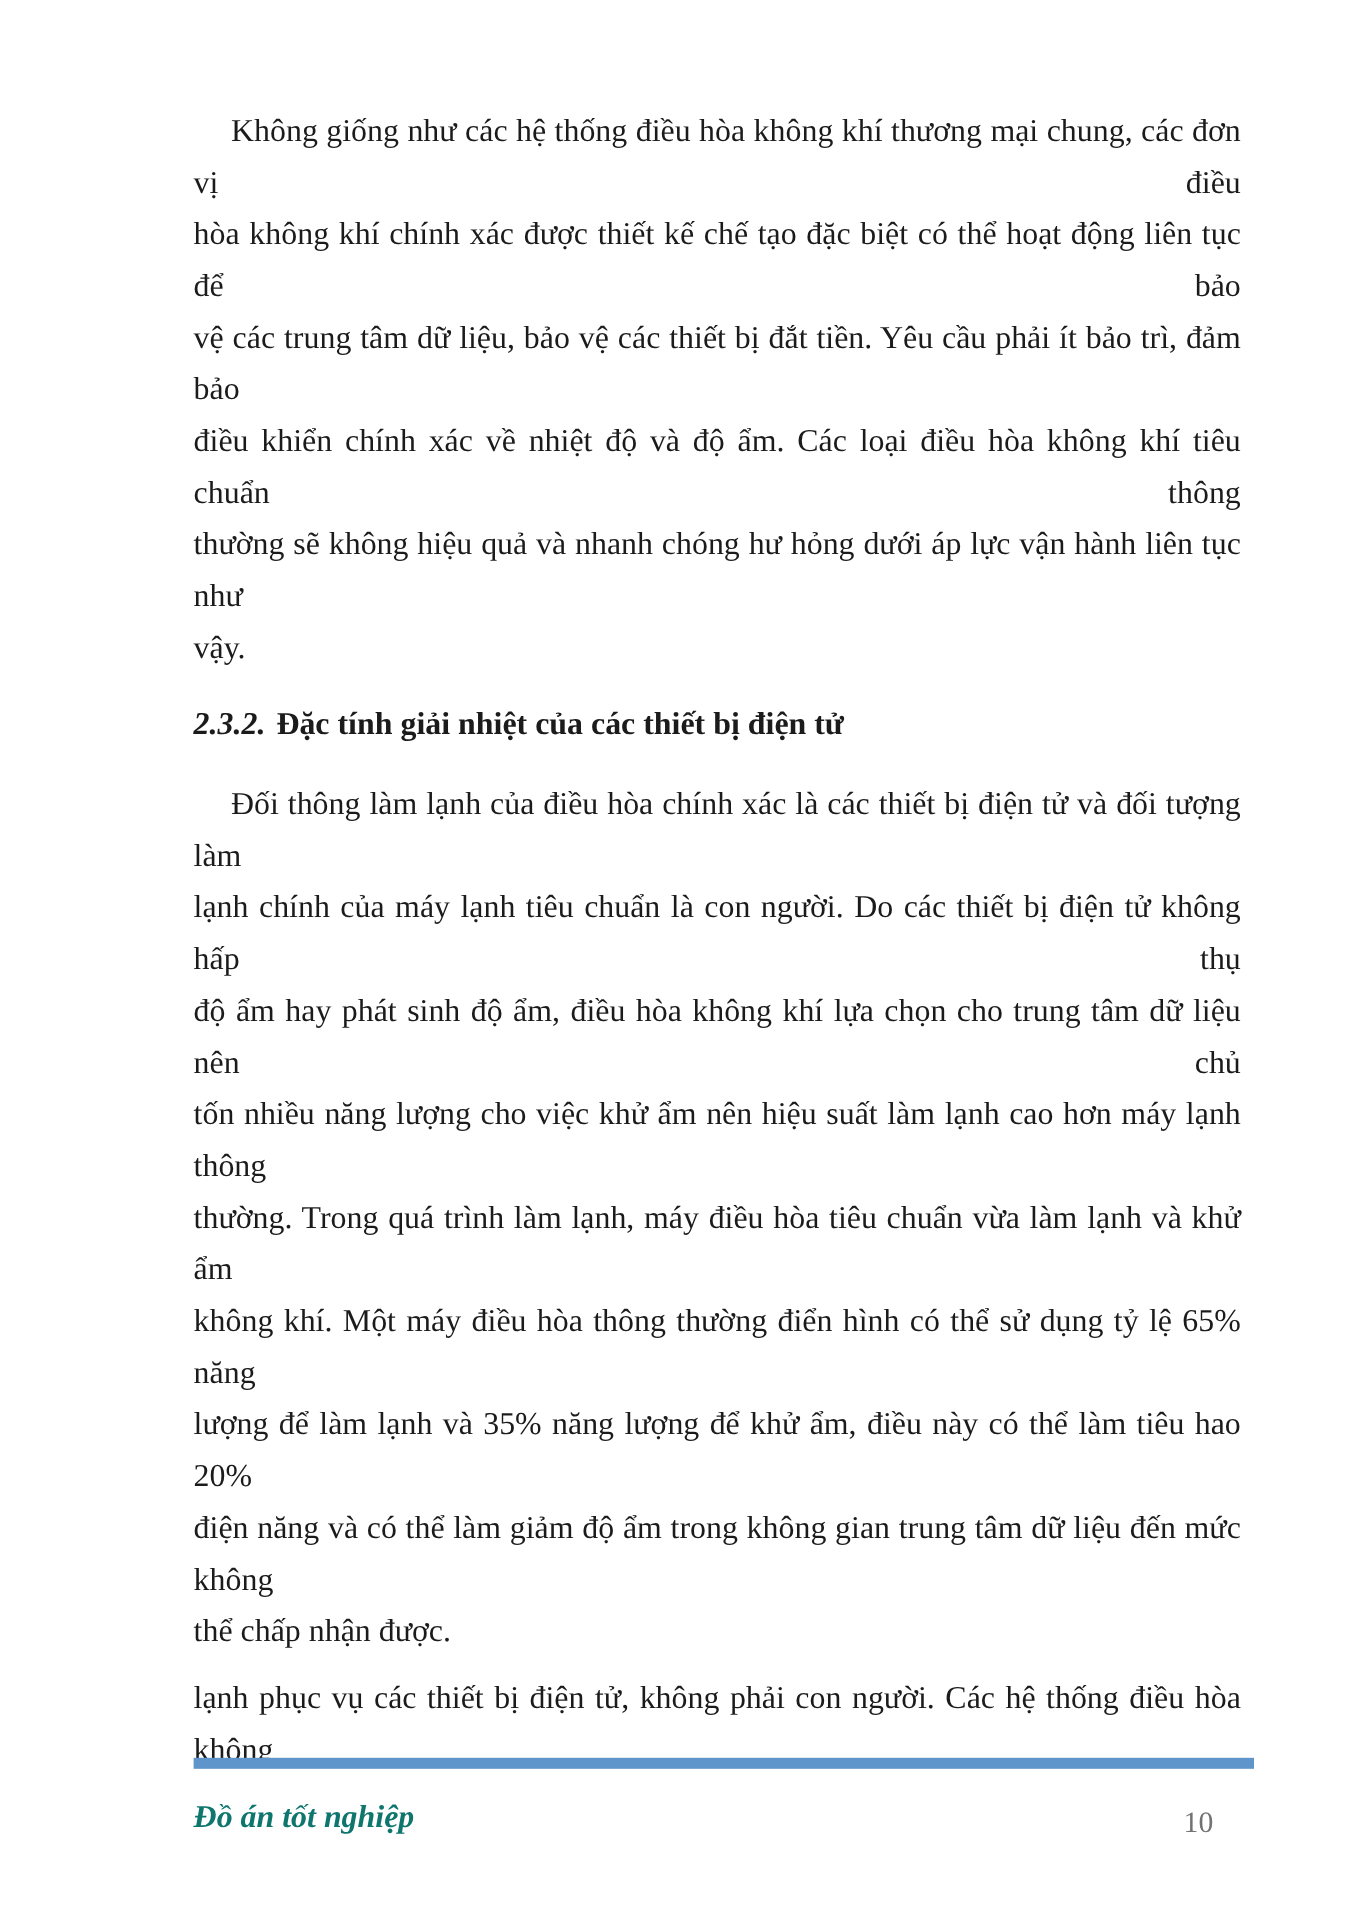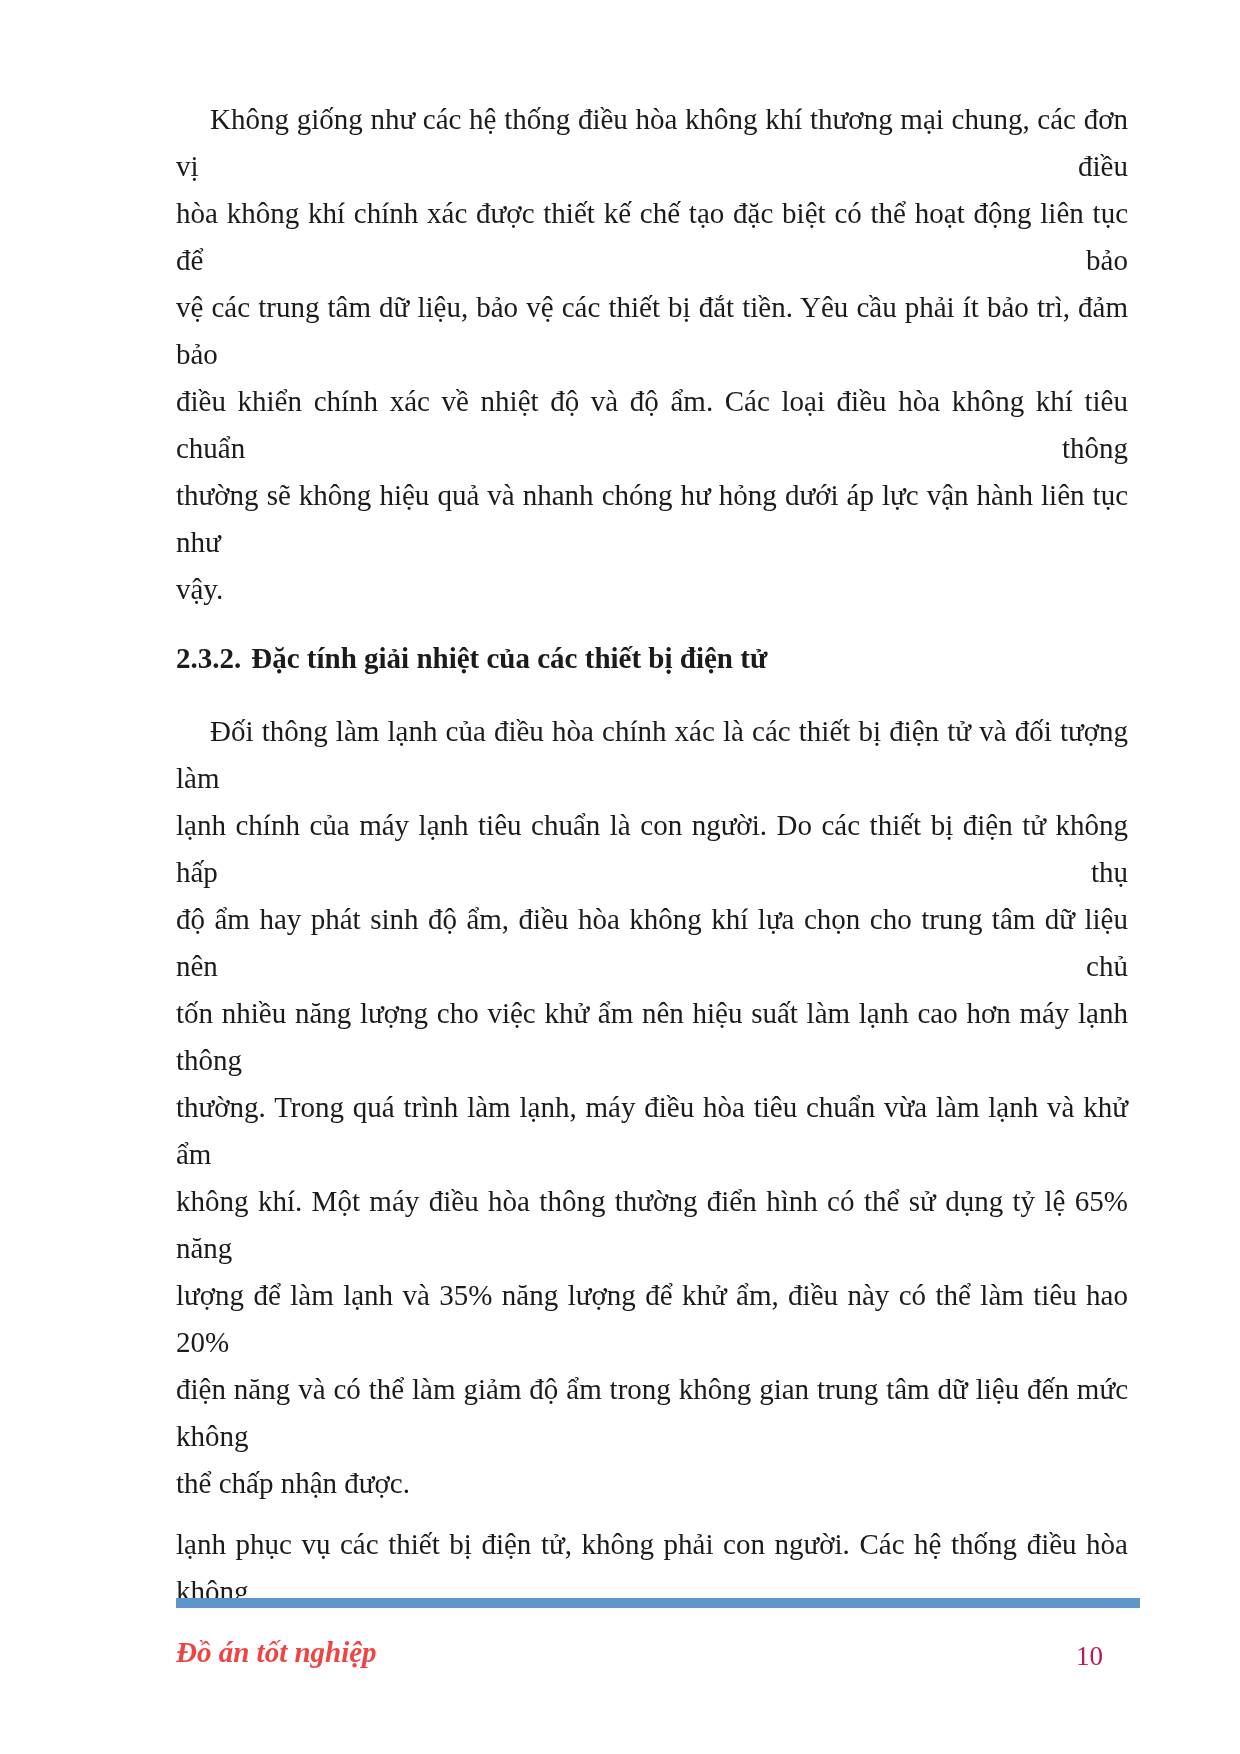--- a/index.html
+++ b/index.html
@@ -28,44 +28,44 @@
   .para { margin: 0 0 14px 0; }
   .line { text-align: justify; white-space: normal; }
   .line.fill { text-align-last: justify; }
   .line.indent { text-indent: 34px; }
   .heading {
     font-weight: bold;
     font-size: 29px;
     line-height: 47px;
     margin: 22px 0 26px 0;
   }
-  .heading .hnum { margin-right: 10px; }
+  .heading .hnum { margin-right: 10px; font-style: italic; }
   .footer-bar {
     position: absolute;
     top: 1598px;
     left: 176px;
     width: 964px;
     height: 10px;
     background: var(--accent, #5e96cb);
   }
   .footer-title {
     position: absolute;
     top: 1636px;
     left: 176px;
     font-size: 29px;
     font-weight: bold;
     font-style: italic;
-    color: #ef4444;
+    color: #0f766e;
   }
   .page-number {
     position: absolute;
     top: 1641px;
     left: 1076px;
     font-size: 27px;
-    color: #be185d;
+    color: #737373;
   }
 </style>
 </head>
 <body>
 
 <div class="page">
 
   <main class="content">
 
     <div class="para">

